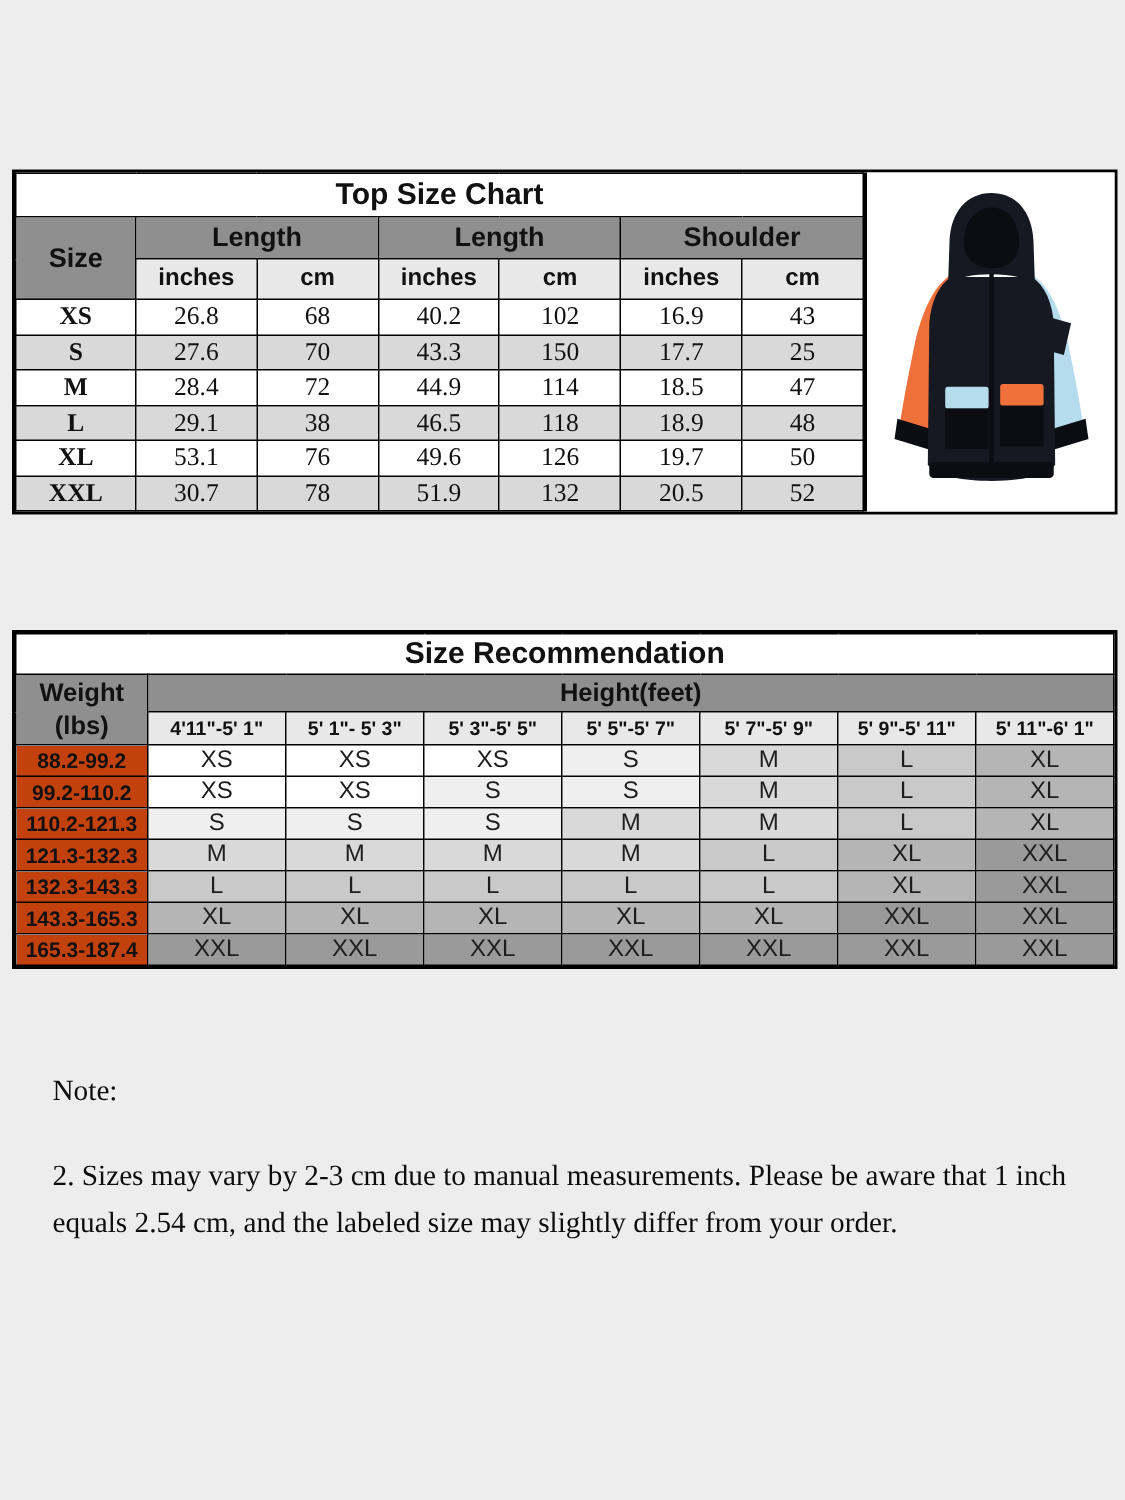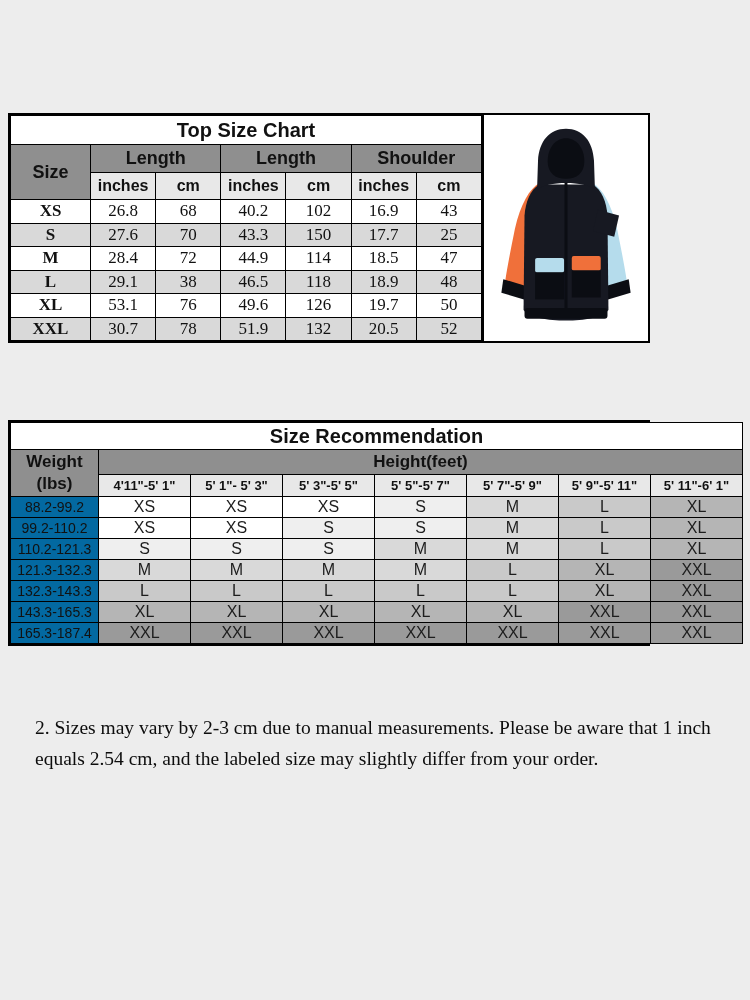--- a/index.html
+++ b/index.html
@@ -1,19 +1,19 @@
 <!DOCTYPE html>
 <html><head>
 <meta charset="utf-8">
 <style>
   html,body{margin:0;padding:0;}
   body{width:750px;height:1000px;background:#ededed;position:relative;
        font-family:"Liberation Sans",sans-serif;color:#111;overflow:hidden;}
 
-  .tbl-wrap{position:absolute;left:8px;width:642px;border:2px solid #000;
+  .tbl-wrap{position:absolute;left:8px;width:737px;border:2px solid #000;
             background:#fff;box-sizing:border-box;}
   #table1-wrap{top:113px;display:flex;}
   #table2-wrap{top:420px;}
 
   table{border-collapse:collapse;table-layout:fixed;}
   th,td{border:1px solid #000;text-align:center;vertical-align:middle;
         padding:0;overflow:hidden;white-space:nowrap;}
 
   
   .t1{width:566px;}
@@ -27,21 +27,21 @@
   .jacket-cell{flex:1;border-left:2px solid #000;background:#fff;
                display:flex;align-items:center;justify-content:center;}
 
   
   .t2{width:733px;}
   .t2 .title-cell{height:26px;font-size:20px;font-weight:bold;background:#fff;}
   .t2 .hdr{font-size:17px;height:24px;}
   .weight-hdr div{line-height:22px;font-size:17px;}
   .range-cell{background:#e8e8e8;font-weight:bold;font-size:13px;height:21px;}
   .t2 tbody tr{height:21px;}
-  .t2 tbody th{background:#0369a1;font-weight:normal;font-size:14px;}
+  .t2 tbody th{background:#c2410c;font-weight:bold;font-size:14px;}
   .t2 tbody td{font-size:16px;color:#1d1d1d;}
 
   
   .notes{position:absolute;left:35px;top:712px;width:700px;
          font-family:"Liberation Serif",serif;font-size:19.5px;line-height:31px;
          color:#0d0d0d;}
   .notes .note-head{margin:0 0 26px 0;}
   .notes p{margin:0 0 22px 0;white-space:normal;}
 </style>
 </head>
@@ -266,14 +266,15 @@
           <td style="background: rgb(154, 154, 154);">XXL</td>
           <td style="background: rgb(154, 154, 154);">XXL</td>
           <td style="background: rgb(154, 154, 154);">XXL</td>
           <td style="background: rgb(154, 154, 154);">XXL</td>
         </tr>
       </tbody>
   </table>
 </div>
 
 <div class="notes">
+  <p class="note-head">Note:</p>
   <p>2. Sizes may vary by 2-3 cm due to manual measurements. Please be aware that 1 inch equals 2.54 cm, and the labeled size may slightly differ from your order.</p>
 </div>
 
 </body></html>

